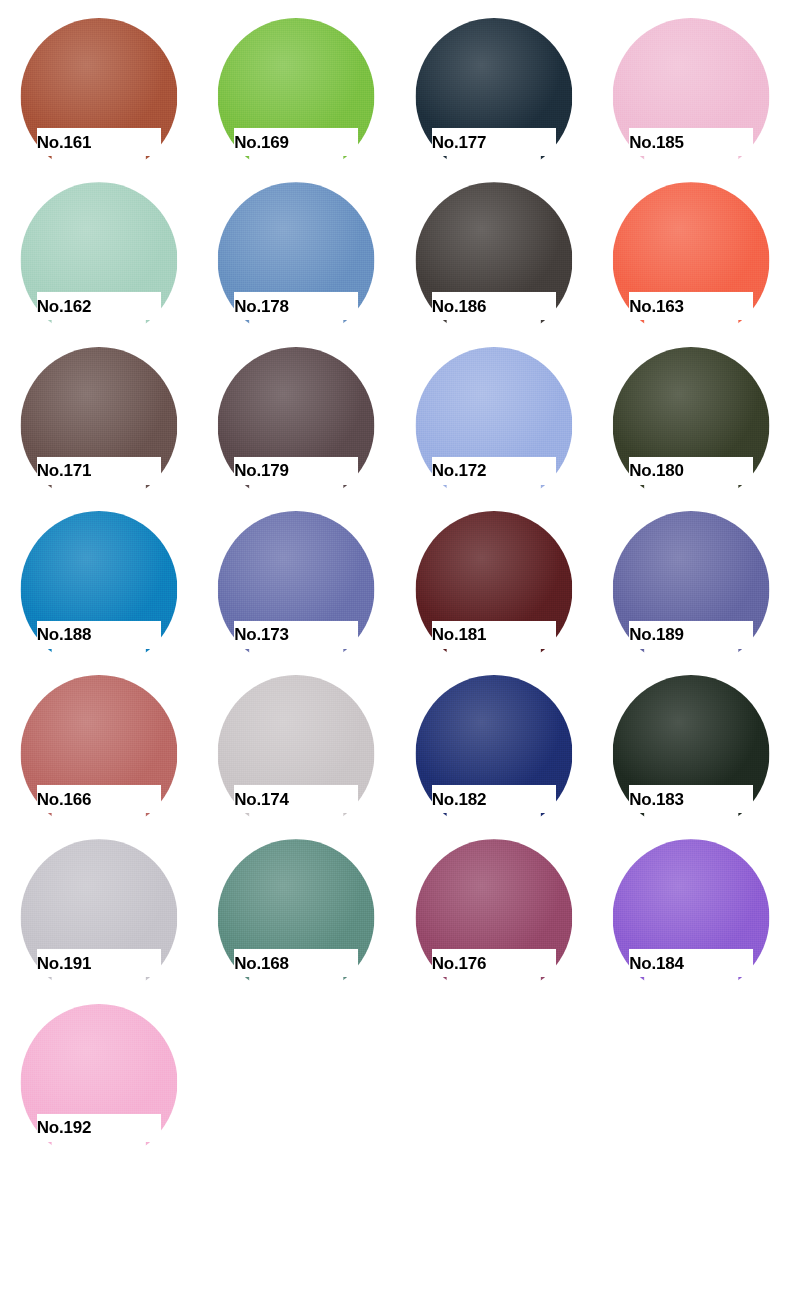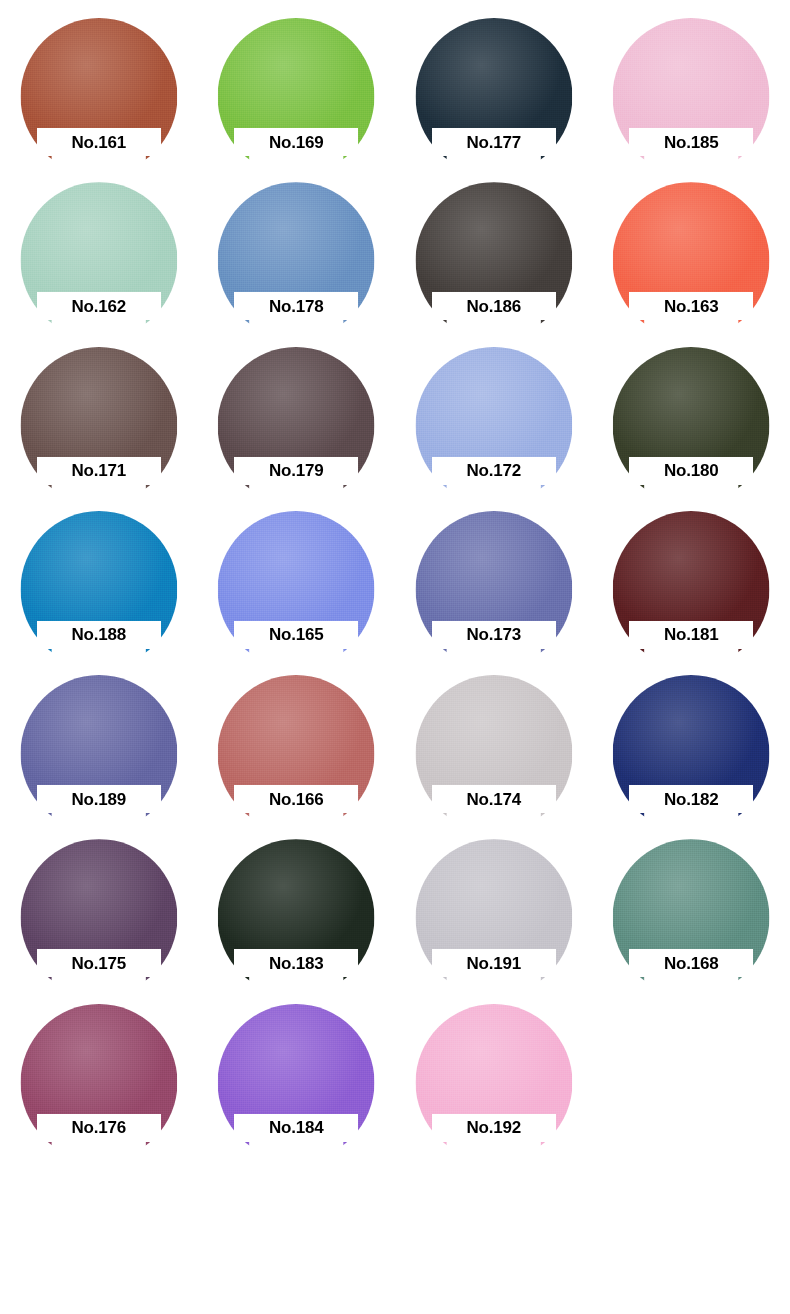--- a/index.html
+++ b/index.html
@@ -81,21 +81,21 @@
   .swatch-label {
     position: absolute;
     left: 50%;
     transform: translateX(-50%);
     top: 128px;
     width: 124px;
     height: 28px;
     background: #ffffff;
     display: flex;
     align-items: center;
-    justify-content: center;
+    justify-content: flex-start;
     z-index: 3;
   }
 
   .swatch-label-text {
     font-family: "Liberation Sans", "DejaVu Sans", sans-serif;
     font-size: 17px;
     font-weight: bold;
     color: #000000;
     letter-spacing: -0.2px;
     line-height: 1;
@@ -179,26 +179,20 @@
           <span class="swatch-label-text">No.180</span>
         </div>
       </div>
       <div class="swatch-cell">
         <div class="swatch-disc" style="background-color: rgb(15, 129, 189);"></div>
         <div class="swatch-label">
           <span class="swatch-label-text">No.188</span>
         </div>
       </div>
       <div class="swatch-cell">
-        <div class="swatch-disc" style="background-color: rgb(128, 144, 232);"></div>
-        <div class="swatch-label">
-          <span class="swatch-label-text">No.165</span>
-        </div>
-      </div>
-      <div class="swatch-cell">
         <div class="swatch-disc" style="background-color: rgb(107, 114, 174);"></div>
         <div class="swatch-label">
           <span class="swatch-label-text">No.173</span>
         </div>
       </div>
       <div class="swatch-cell">
         <div class="swatch-disc" style="background-color: rgb(93, 31, 34);"></div>
         <div class="swatch-label">
           <span class="swatch-label-text">No.181</span>
         </div>
@@ -218,26 +212,20 @@
       <div class="swatch-cell">
         <div class="swatch-disc" style="background-color: rgb(203, 198, 200);"></div>
         <div class="swatch-label">
           <span class="swatch-label-text">No.174</span>
         </div>
       </div>
       <div class="swatch-cell">
         <div class="swatch-disc" style="background-color: rgb(31, 48, 116);"></div>
         <div class="swatch-label">
           <span class="swatch-label-text">No.182</span>
-        </div>
-      </div>
-      <div class="swatch-cell">
-        <div class="swatch-disc" style="background-color: rgb(95, 68, 101);"></div>
-        <div class="swatch-label">
-          <span class="swatch-label-text">No.175</span>
         </div>
       </div>
       <div class="swatch-cell">
         <div class="swatch-disc" style="background-color: rgb(31, 43, 33);"></div>
         <div class="swatch-label">
           <span class="swatch-label-text">No.183</span>
         </div>
       </div>
       <div class="swatch-cell">
         <div class="swatch-disc" style="background-color: rgb(198, 196, 203);"></div>

